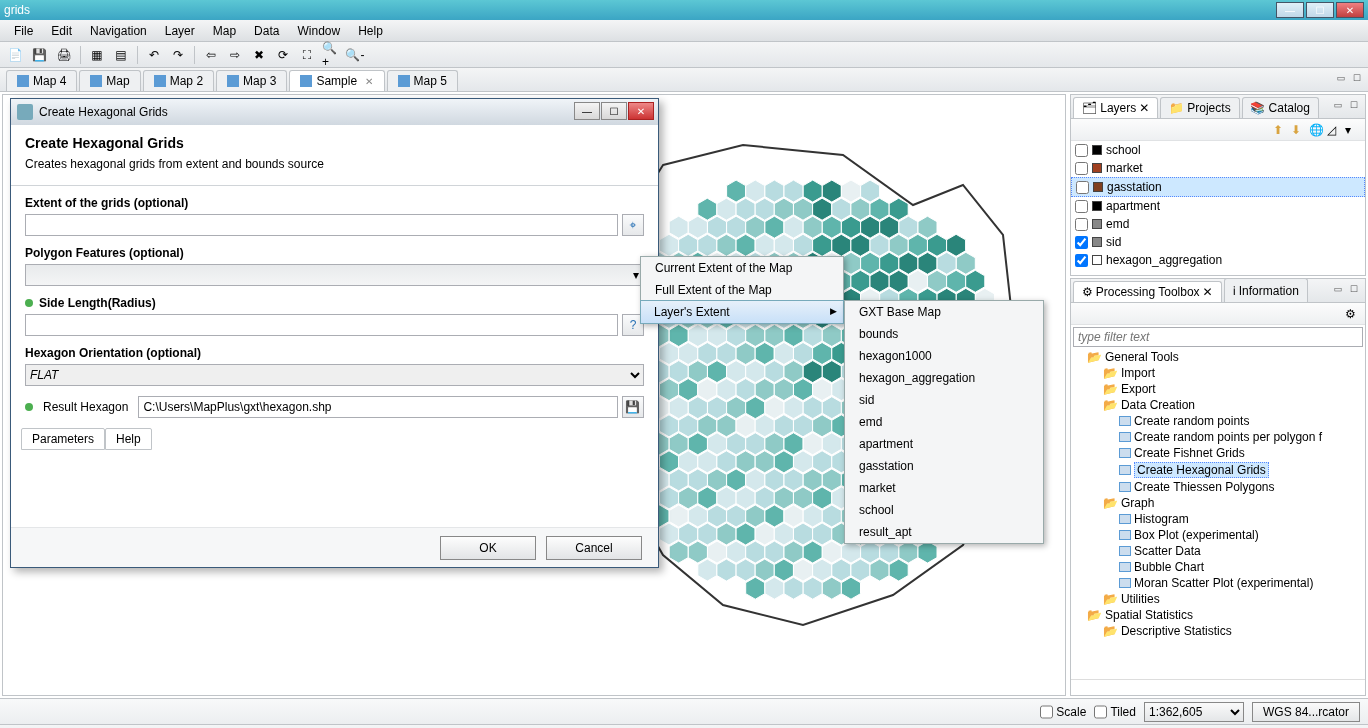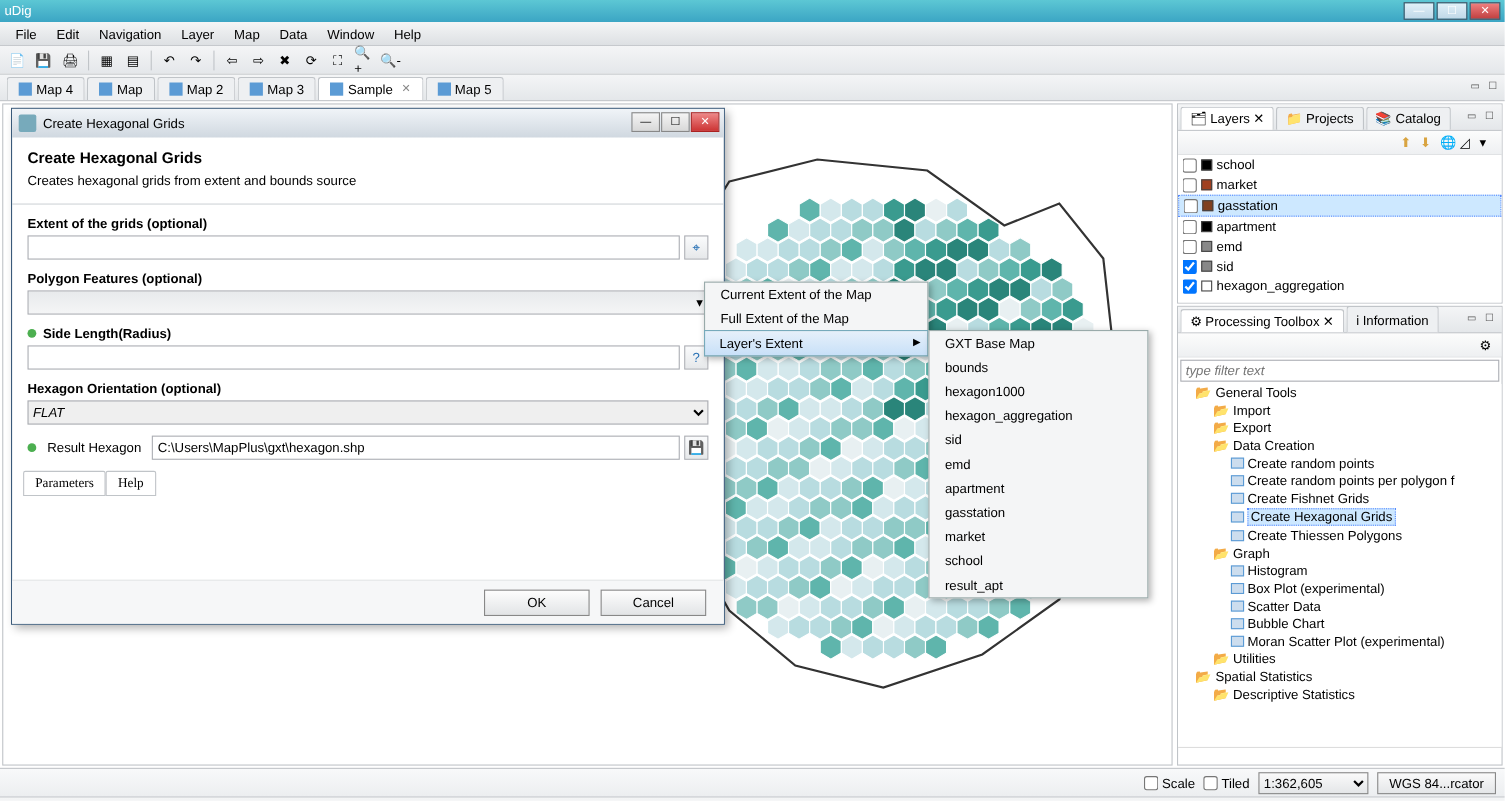--- a/index.html
+++ b/index.html
@@ -71,21 +71,21 @@
 .dlg-field { margin-bottom:10px; }
 .dlg-field label { display:block; margin-bottom:4px;font-weight:bold; }
 .dlg-row { display:flex; gap:4px; align-items:center; }
 .dlg-row input[type=text] { flex:1; height:22px; border:1px solid #abadb3; padding:0 4px; }
 .dlg-row select { flex:1; height:22px; border:1px solid #abadb3;font-style:italic;}
 .help-btn { width:22px;height:22px; border:1px solid #abadb3; background:linear-gradient(#fafbfc,#e6e8ea); display:flex;align-items:center;justify-content:center; color:#2a72b5;}
 .bullet { width:8px;height:8px;border-radius:50%; background:#4caf50; display:inline-block; margin-right:6px;}
 .wide-input { flex:1; height:22px; border:1px solid #abadb3; background:linear-gradient(#e8eaec,#f4f5f6); }
 .save-btn { width:22px;height:22px; border:1px solid #abadb3; background:linear-gradient(#fafbfc,#e6e8ea); display:flex;align-items:center;justify-content:center;}
 .dlg-tabs { display:flex; border-top:0; margin-top:8px; margin-left:-4px;}
-.dlg-tab { padding:3px 10px; border:1px solid #c0c4c8; background:#fff; border-radius:2px 2px 0 0;font-family:Liberation Serif, serif; }
+.dlg-tab { padding:3px 10px; border:1px solid #c0c4c8; background:#fff; border-radius:2px 2px 0 0; }
 .dlg-footer { height:40px; display:flex; align-items:center; justify-content:flex-end; gap:10px; padding-right:16px; border-top:1px solid #e4e6e8; background:#f6f7f8;}
 .btn { width:96px; height:24px; border:1px solid #888; background:linear-gradient(#fdfdfd,#e2e4e6); }
 
 
 .ctxmenu { position:absolute; background:#f4f5f6; border:1px solid #9aa; box-shadow:2px 2px 6px rgba(0,0,0,0.3); }
 .ctxmenu .item { padding:4px 26px 4px 14px; white-space:nowrap; position:relative; }
 .ctxmenu .item:hover, .ctxmenu .item.hl { background:linear-gradient(#e6f0fa,#c8e0f8); border:1px solid #7ab; margin:-1px; padding:4px 25px 4px 13px; }
 .ctxmenu .arrow::after { content:"▶"; font-size:9px; position:absolute; right:6px; top:5px; }
 
 
@@ -104,21 +104,21 @@
 
 
 .sicon { width:14px;height:14px; display:inline-block; }
 .sicon.yellow-up { color:#d9a441;}
 .sicon.yellow-down { color:#d9a441;}
 </style>
 </head>
 <body>
 
 <div class="titlebar">
-  <span class="title">uDig</span>
+  <span class="title">grids</span>
   <div class="winbtns">
     <div class="winbtn">—</div>
     <div class="winbtn">☐</div>
     <div class="winbtn close">✕</div>
   </div>
 </div>
 
 <div class="menubar">
   <span>File</span>
   <span>Edit</span>

